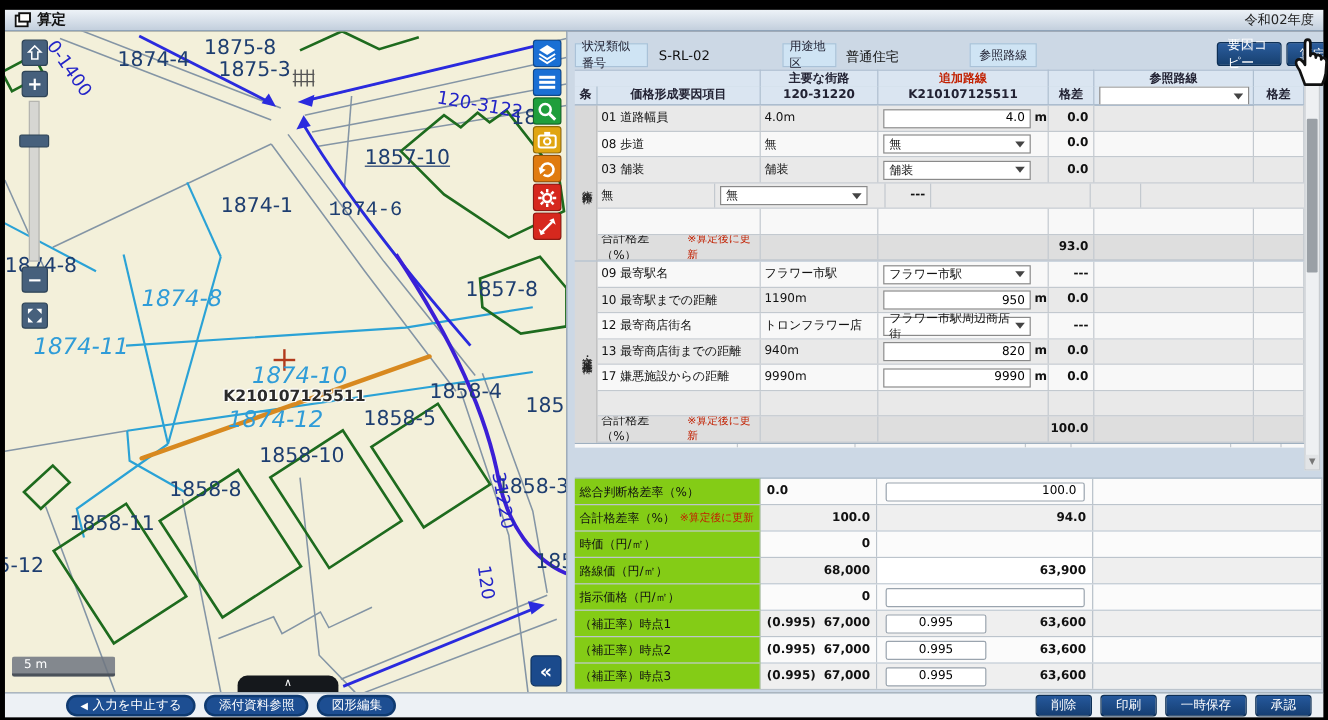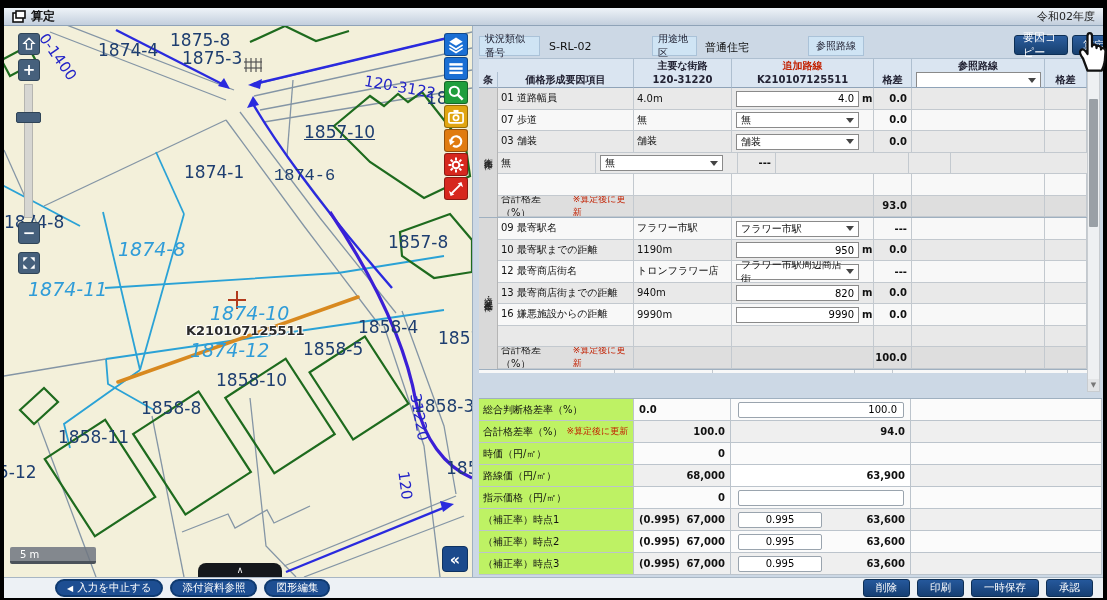--- a/index.html
+++ b/index.html
@@ -101,21 +101,21 @@
     background:#eef0f2; border:1px solid #c8ccd0; }
   .scr-arrow { position:absolute; left:0; width:11px; height:12px; background:#e2e4e6;
     color:#777; font-size:7px; display:flex; align-items:center; justify-content:center; }
   #fscroll-thumb { position:absolute; left:1px; top:40px; width:9px; height:128px;
     background:#9aa0a6; border-radius:1px; }
 
   #stable { position:absolute; left:6px; top:372px; width:623px; border-top:1px solid #9fb0c0; }
   .srow { display:flex; height:22px; border-bottom:1px solid #bcc4cc; }
   .srow > div { border-right:1px solid #bcc4cc; font-size:10px; color:#111;
     display:flex; align-items:center; overflow:hidden; }
-  .s-label { width:155px; background:#bef264; padding-left:4px; }
+  .s-label { width:155px; background:#84cc16; padding-left:4px; }
   .s-main  { width:97px; justify-content:flex-end; padding:0 5px; font-weight:bold; }
   .s-main.left { justify-content:flex-start; }
   .s-main .paren { margin-right:auto; font-weight:bold; }
   .s-add   { width:180px; position:relative; justify-content:flex-end; padding-right:5px; font-weight:bold; }
   .s-ref   { width:191px; }
   .s-input { position:absolute; top:2.5px; height:16px; border:1px solid #9aa4ae;
     background:#fff; font-size:10px; font-family:inherit; border-radius:2px; }
   .s-input.wide { left:7px; width:166px; text-align:right; padding-right:6px; }
   .s-input.narrow { left:7px; width:84px; text-align:center; }
 
@@ -391,21 +391,21 @@
                 <div class="c-main">4.0m</div>
                 <div class="c-ctl">
                   <input class="cell-input" value="4.0" style="">
                   <span class="unit">m</span>
                 </div>
                 <div class="c-gap">0.0</div>
                 <div class="c-ref"></div>
                 <div class="c-gap2"></div>
               </div>
               <div class="frow" style="background: rgb(248, 248, 248);">
-                <div class="c-item">07 歩道</div>
+                <div class="c-item">08 歩道</div>
                 <div class="c-main">無</div>
                 <div class="c-ctl">
                   <div class="fakesel">
                     <span>無</span>
                     <span class="chev"></span>
                   </div>
                 </div>
                 <div class="c-gap">0.0</div>
                 <div class="c-ref"></div>
                 <div class="c-gap2"></div>
@@ -503,21 +503,21 @@
                 <div class="c-main">940m</div>
                 <div class="c-ctl">
                   <input class="cell-input" value="820" style="">
                   <span class="unit">m</span>
                 </div>
                 <div class="c-gap">0.0</div>
                 <div class="c-ref"></div>
                 <div class="c-gap2"></div>
               </div>
               <div class="frow" style="background: rgb(248, 248, 248);">
-                <div class="c-item">16 嫌悪施設からの距離</div>
+                <div class="c-item">17 嫌悪施設からの距離</div>
                 <div class="c-main">9990m</div>
                 <div class="c-ctl">
                   <input class="cell-input" value="9990" style="">
                   <span class="unit">m</span>
                 </div>
                 <div class="c-gap">0.0</div>
                 <div class="c-ref"></div>
                 <div class="c-gap2"></div>
               </div>
               <div class="frow" style="background: rgb(233, 233, 233);">

